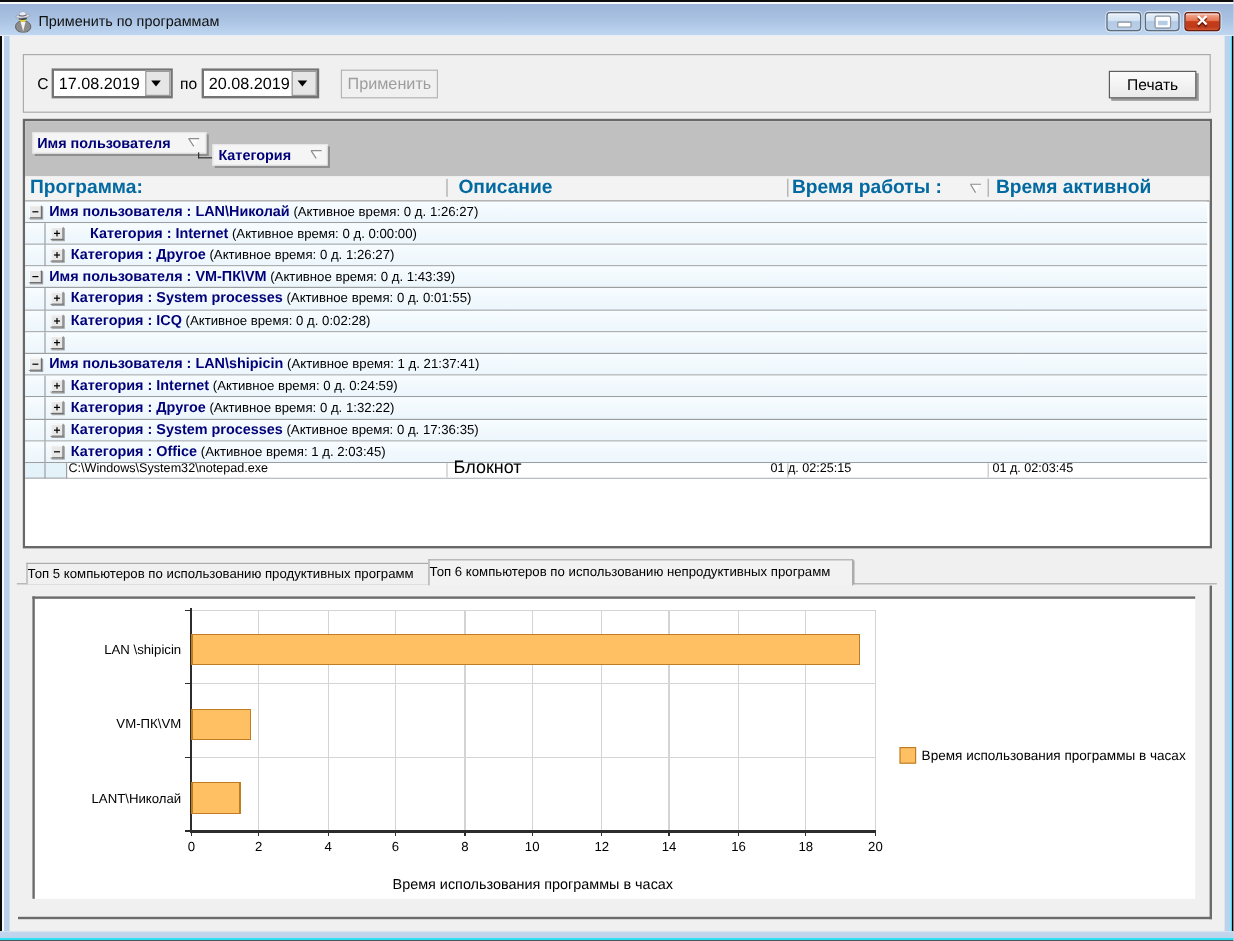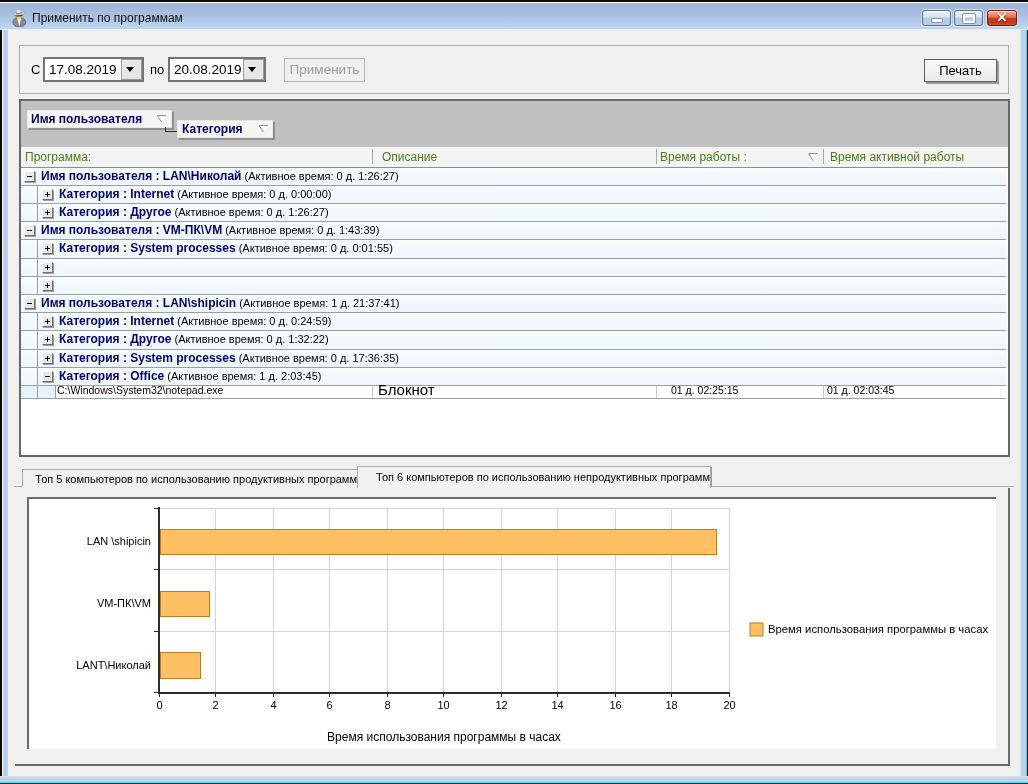--- a/index.html
+++ b/index.html
@@ -31,34 +31,34 @@
 .combo .drop:after{content:"";position:absolute;left:4px;top:7px;border:4.5px solid transparent;border-top:5px solid #000;}
 #btn-apply{left:284px;top:58px;width:79px;height:22px;border:1px solid #b5b5b5;background:#f0f0f0;color:#9d9d9d;font-size:13.5px;text-align:center;line-height:22px;}
 #btn-print{left:924px;top:59px;width:71px;height:21px;border:1px solid #5e5e5e;background:linear-gradient(180deg,#fbfbfb,#eaeaea);color:#000;font-size:13px;text-align:center;line-height:21px;box-shadow:2px 2px 0 #9a9a9a;}
 
 #grid{left:19px;top:99px;width:987px;height:354px;border:2px solid #686868;background:#fff;}
 #band{left:0px;top:0px;width:987px;height:46px;background:#c0c0c0;}
 .gbox{position:absolute;background:#f5f5f5;border:1px solid #e6e6e6;box-shadow:2px 2px 0 #8f8f8f;font-size:12px;font-weight:bold;color:#000078;}
 .gbox span{position:absolute;left:6px;top:0;line-height:17px;}
 .sortg{position:absolute;width:11px;height:9px;}
 #hdr{left:0;top:46px;width:987px;height:20px;background:#f3f3f3;border-bottom:1px solid #8e8e8e;}
-.hcell{position:absolute;top:0;height:20px;line-height:20px;font-size:12px;font-weight:normal;color:#4d7c0f;}
+.hcell{position:absolute;top:0;height:20px;line-height:20px;font-size:16px;font-weight:bold;color:#0369a1;}
 .vsep{position:absolute;top:2px;height:15px;width:1px;background:#a8a8a8;}
 .row{position:absolute;left:0;width:985px;border-bottom:1px solid #9b9fa2;background:linear-gradient(180deg,#f7fcff 0%,#ecf6fc 100%);font-size:12px;}
 .row .t{position:absolute;top:0;height:100%;line-height:17px;white-space:nowrap;}
 .row .t3{line-height:12px;top:-2px;}
 .b{font-weight:bold;color:#000078;}
 .par{font-weight:normal;font-size:11px;color:#000;}
 .pm{position:absolute;width:9px;height:9px;background:#e8e8e8;border:1px solid;border-color:#fbfbfb #6f6f6f #6f6f6f #fbfbfb;box-shadow:1px 1px 0 #9f9f9f;}
 .pm .h{position:absolute;left:2px;top:4px;width:5px;height:1px;background:#000;}
 .pm .v{position:absolute;left:4px;top:2px;width:1px;height:5px;background:#000;}
 .vline{position:absolute;width:1px;background:#9b9fa2;}
 
 #tabline{left:14px;top:486px;width:1000px;height:1px;background:#ababab;}
-.tab{position:absolute;font-size:11px;color:#000;background:#f0f0f0;border:1px solid #ababab;border-bottom:none;text-align:right;white-space:nowrap;overflow:hidden;}
+.tab{position:absolute;font-size:11px;color:#000;background:#f0f0f0;border:1px solid #ababab;border-bottom:none;text-align:left;white-space:nowrap;overflow:hidden;}
 #tab1{left:22px;top:469px;width:334px;height:17px;line-height:18px;}
 #tab2{left:357px;top:466px;width:352px;height:21px;line-height:20px;background:#f2f2f2;box-shadow:2px 0 0 -1px #9a9a9a;}
 
 #cpanel{left:15px;top:488px;width:993px;height:276px;border-right:2px solid #6b6b6b;border-bottom:2px solid #6b6b6b;background:#f0f0f0;}
 #chart{left:27px;top:497px;width:967px;height:250px;background:#fff;border-top:2px solid #6b6b6b;border-left:2px solid #6b6b6b;}
 </style></head><body>
 <div class="abs" id="frame-top"></div>
 <div class="abs" id="frame-left"></div>
 <div class="abs" id="frame-right"></div>
 <div class="abs" id="frame-bottom"></div>
@@ -136,21 +136,21 @@
         <i class="h"></i>
       </div>
 <div class="t" style="left:20px;"><span class="b">Имя пользователя : LAN\Николай</span><span class="par"> (Активное время: 0 д. 1:26:27)</span></div>
 </div>
 <div class="row" style="top:85px;height:17px;">
 <div class="vline" style="left:16px;top:0;height:18px;"></div>
 <div class="pm" style="left:21px;top:3px">
         <i class="h"></i>
         <i class="v"></i>
       </div>
-<div class="t" style="left:38px;"><span class="b">Категория : Internet</span><span class="par"> (Активное время: 0 д. 0:00:00)</span></div>
+<div class="t" style="left:54px;"><span class="b">Категория : Internet</span><span class="par"> (Активное время: 0 д. 0:00:00)</span></div>
 </div>
 <div class="row" style="top:103px;height:17px;">
 <div class="vline" style="left:16px;top:0;height:18px;"></div>
 <div class="pm" style="left:21px;top:3px">
         <i class="h"></i>
         <i class="v"></i>
       </div>
 <div class="t" style="left:38px;"><span class="b">Категория : Другое</span><span class="par"> (Активное время: 0 д. 1:26:27)</span></div>
 </div>
 <div class="row" style="top:121px;height:17px;">
@@ -166,20 +166,21 @@
         <i class="v"></i>
       </div>
 <div class="t" style="left:38px;"><span class="b">Категория : System processes</span><span class="par"> (Активное время: 0 д. 0:01:55)</span></div>
 </div>
 <div class="row" style="top:158px;height:17px;">
 <div class="vline" style="left:16px;top:0;height:18px;"></div>
 <div class="pm" style="left:21px;top:3px">
         <i class="h"></i>
         <i class="v"></i>
       </div>
+<div class="t" style="left:38px;"><span class="b">Категория : ICQ</span><span class="par"> (Активное время: 0 д. 0:02:28)</span></div>
 </div>
 <div class="row" style="top:176px;height:17px;">
 <div class="vline" style="left:16px;top:0;height:18px;"></div>
 <div class="pm" style="left:21px;top:3px">
         <i class="h"></i>
         <i class="v"></i>
       </div>
 </div>
 <div class="row" style="top:194px;height:17px;">
 <div class="pm" style="left:3px;top:3px">
@@ -217,21 +218,21 @@
         <i class="h"></i>
       </div>
 <div class="t" style="left:38px;"><span class="b">Категория : Office</span><span class="par"> (Активное время: 1 д. 2:03:45)</span></div>
 </div>
 <div class="row" style="top:285px;height:12px;background:#e4f2f9;">
 <div class="abs" style="left:34px;top:0;width:952px;height:12px;background:#fff;"></div>
 <div class="vline" style="left:16px;top:0;height:13px;"></div>
 <div class="vline" style="left:34px;top:0;height:13px;"></div>
 <div class="t t3" style="left:36px;font-size:10.5px;">C:\Windows\System32\notepad.exe</div>
 <div class="t t3" style="left:357px;font-size:15px;">Блокнот</div>
-<div class="t t3" style="left:650px;font-size:10.5px;text-align:right;">01 д. 02:25:15</div>
+<div class="t t3" style="left:621px;font-size:10.5px;text-align:right;">01 д. 02:25:15</div>
 <div class="t t3" style="left:806px;font-size:10.5px;">01 д. 02:03:45</div>
 <div class="vsep" style="left:351px;top:0;height:12px;background:#c6c6c6"></div>
 <div class="vsep" style="left:635px;top:0;height:12px;background:#c6c6c6"></div>
 <div class="vsep" style="left:802px;top:0;height:12px;background:#c6c6c6"></div>
 </div>
 <div class="abs" style="left:0;top:298px;width:987px;height:56px;background:#fff;"></div>
 </div>
 <div class="abs" id="tabline"></div>
 <div class="tab" id="tab1">Топ 5 компьютеров по использованию продуктивных программ</div>
 <div class="tab" id="tab2">Топ 6 компьютеров по использованию непродуктивных программ</div>

